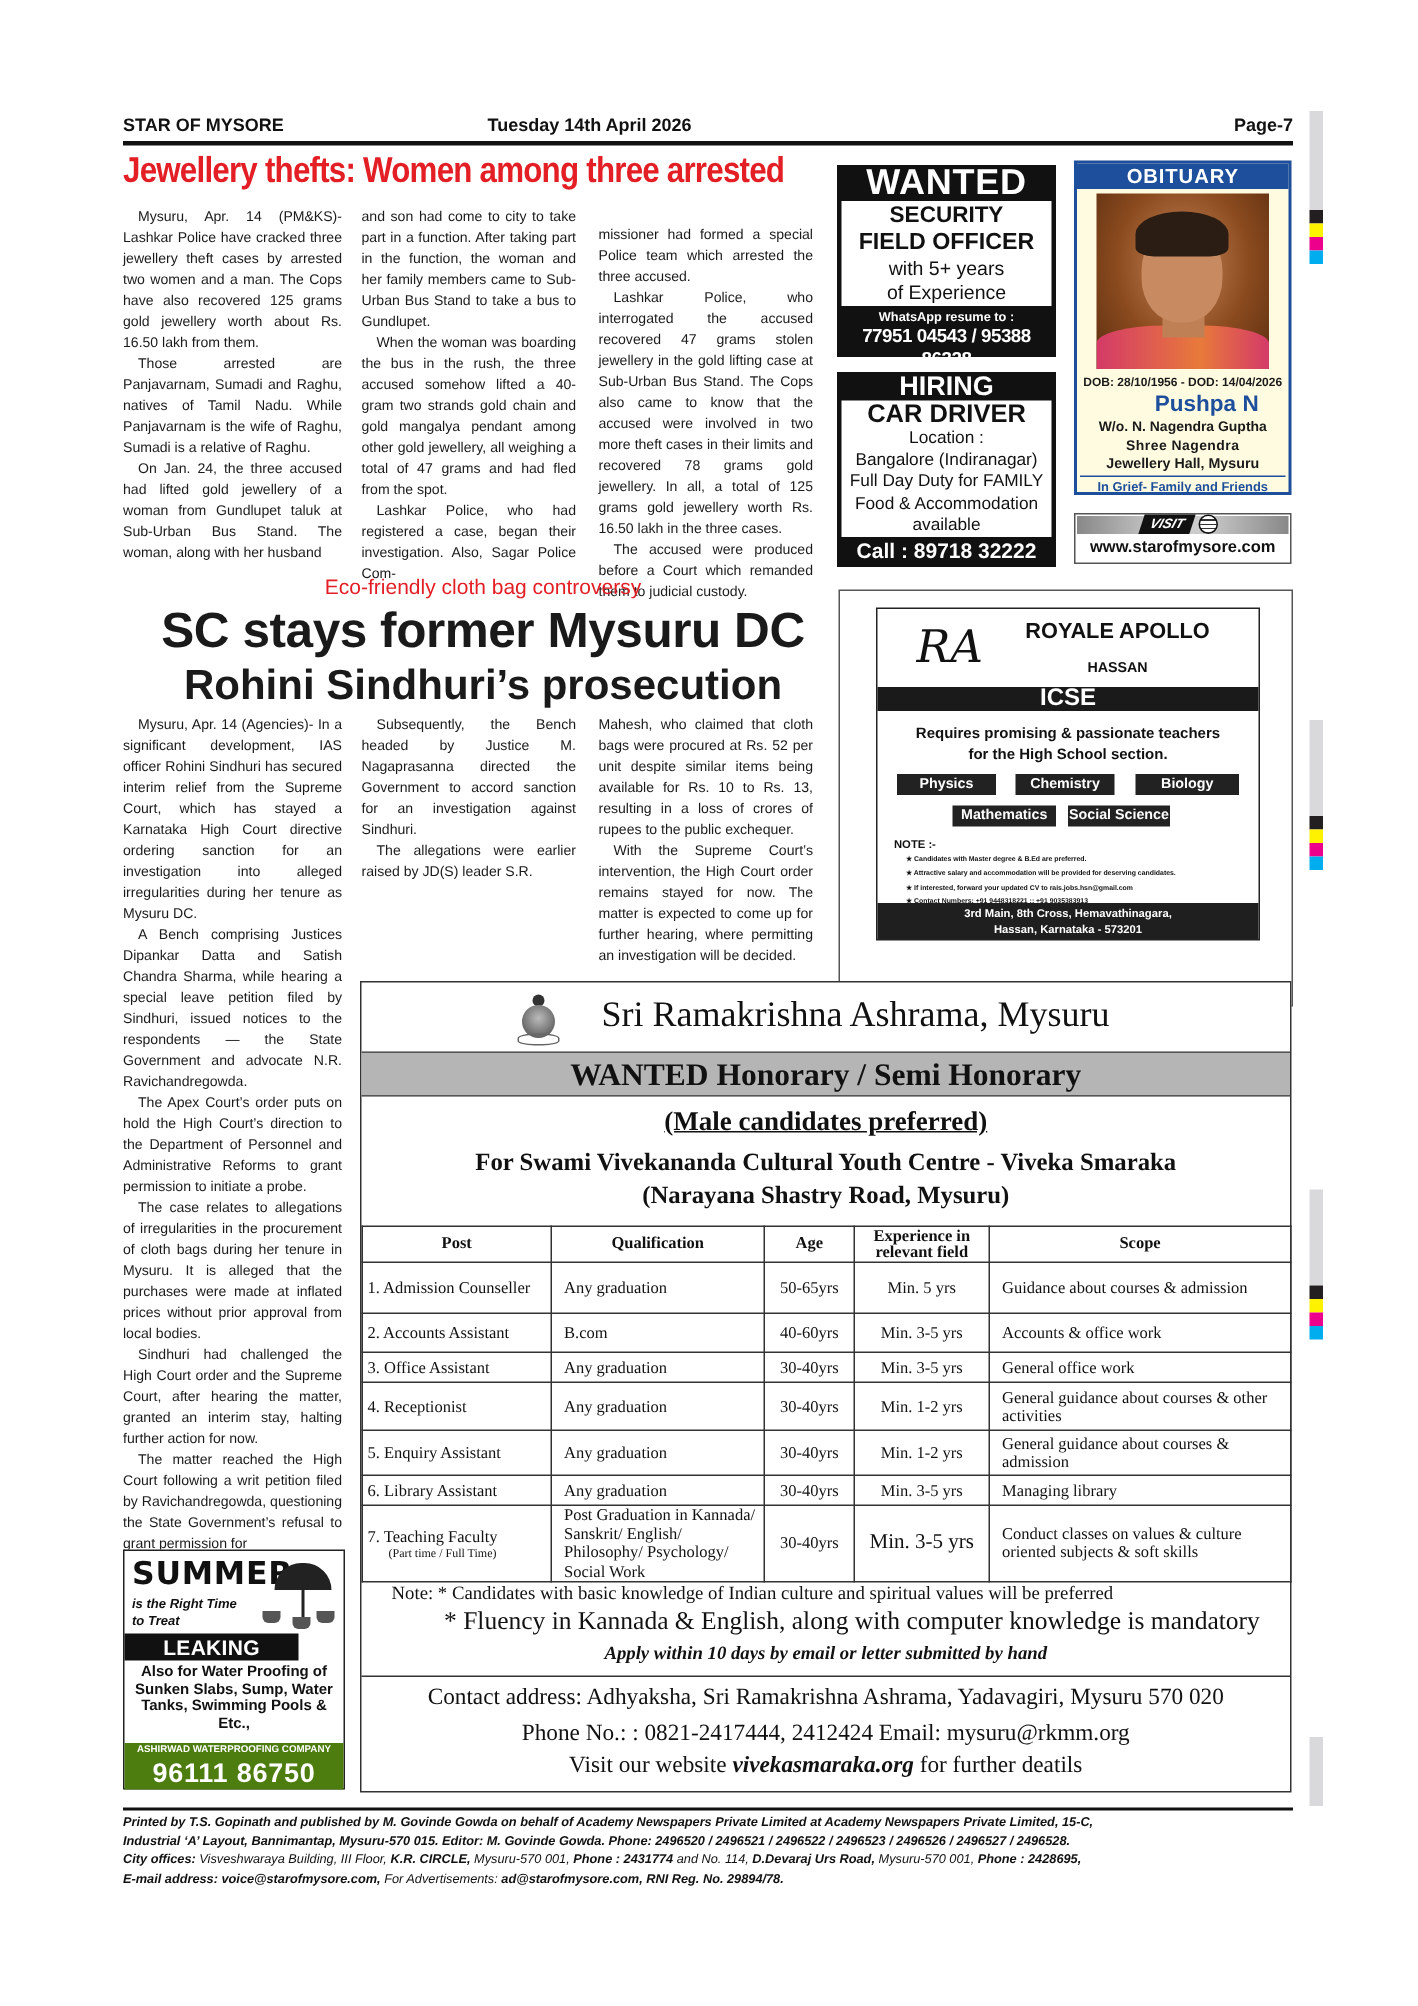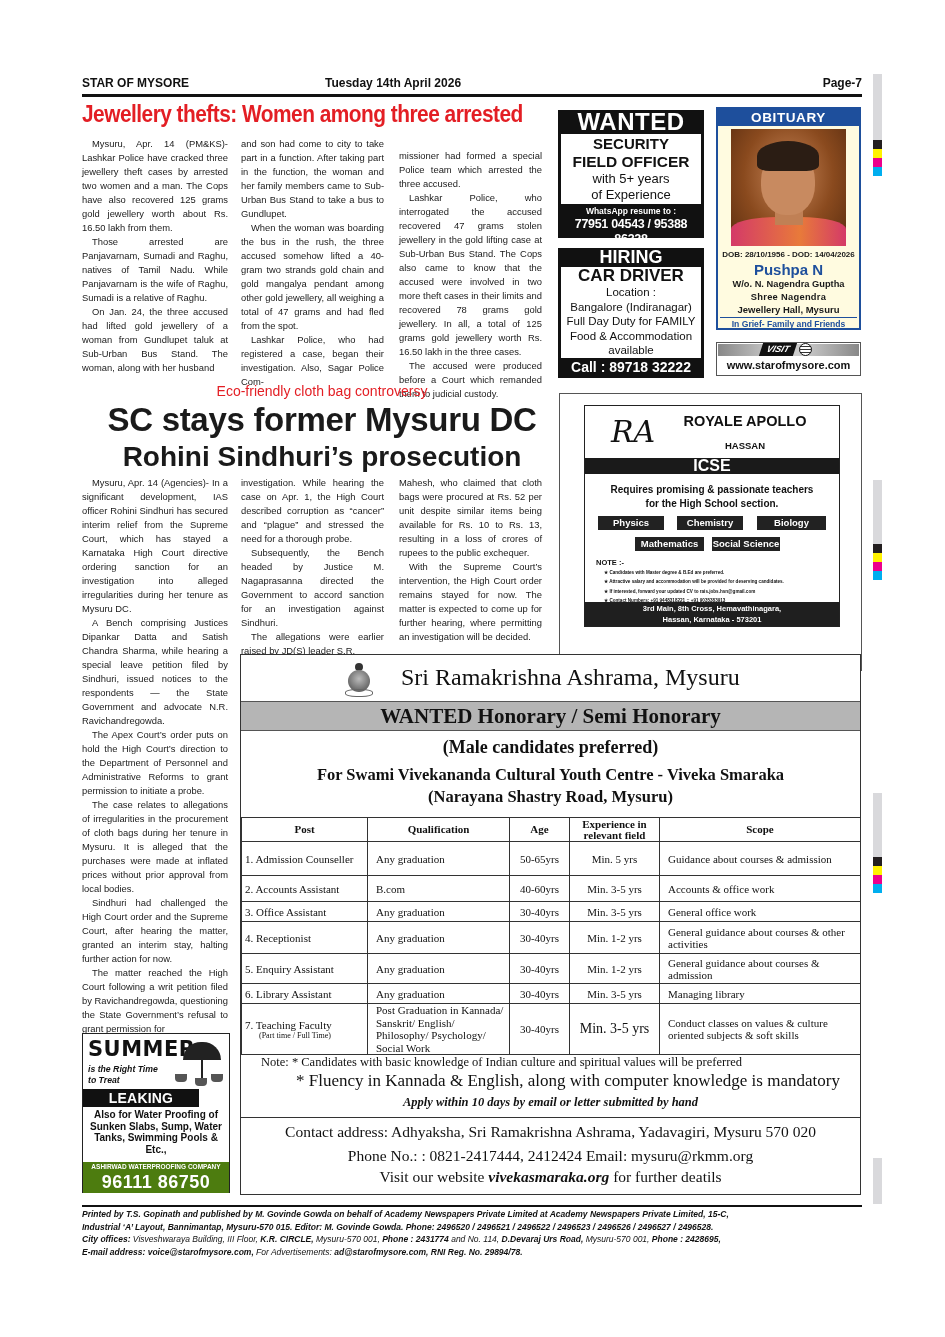--- a/index.html
+++ b/index.html
@@ -48,21 +48,21 @@
 
   
   .obit { left: 716px; top: 107px; width: 145px; height: 223px; background: #fffbe0; border: 2px solid #1e4f9c; }
   .obit .head { background: #1e4f9c; color: #fff; font-weight: bold; font-size: 13.5px; text-align: center; line-height: 17px; letter-spacing: 0.6px; }
   .obit .photo { position: absolute; left: 13px; top: 20px; width: 115px; height: 117px; background: radial-gradient(ellipse at 50% 40%, #c9875a 0%, #8a4a1e 55%, #5a2d10 100%); overflow: hidden; }
   .obit .face { position: absolute; left: 30px; top: 20px; width: 54px; height: 66px; border-radius: 48% 48% 45% 45%; background: #c88a60; }
   .obit .hair { position: absolute; left: 26px; top: 12px; width: 62px; height: 30px; border-radius: 50% 50% 20% 20%; background: #2b1d14; }
   .obit .saree { position: absolute; left: 0; top: 88px; width: 115px; height: 30px; background: linear-gradient(90deg, #d43a68, #e87a3a 60%, #d43a68); border-radius: 40% 40% 0 0; }
   .obit .neck { position: absolute; left: 44px; top: 80px; width: 28px; height: 16px; background: #c08055; }
   .obit .dob { position: absolute; left: 0; top: 141px; width: 100%; text-align: center; font-size: 8px; font-weight: bold; color: #1a1a1a; }
-  .obit .name { position: absolute; left: 0; top: 152px; width: 100%; text-align: center; font-size: 15px; font-weight: bold; color: #1e4f9c; }
+  .obit .name { position: absolute; left: 16px; top: 152px; width: 100%; text-align: center; font-size: 15px; font-weight: bold; color: #1e4f9c; }
   .obit .wo { position: absolute; left: 0; top: 170px; width: 100%; text-align: center; font-size: 9.3px; font-weight: bold; color: #1a1a1a; }
   .obit .shop1 { position: absolute; left: 0; top: 183px; width: 100%; text-align: center; font-size: 9.3px; font-weight: bold; color: #1a1a1a; letter-spacing: 0.3px; }
   .obit .shop2 { position: absolute; left: 0; top: 195px; width: 100%; text-align: center; font-size: 9.5px; font-weight: bold; color: #1a1a1a; }
   .obit .grief-rule { position: absolute; left: 2px; top: 208px; width: 137px; height: 1px; background: #1e4f9c; }
   .obit .grief { position: absolute; left: 0; top: 210px; width: 100%; text-align: center; font-size: 8.6px; font-weight: bold; color: #1e4f9c; }
 
   
   .visit { left: 716px; top: 342px; width: 145px; height: 34px; border: 1px solid #555; background: #fff; }
   .visit .strip { position: absolute; left: 1px; top: 1px; width: 141px; height: 12px; background: linear-gradient(90deg, #888 0%, #ccc 40%, #ccc 60%, #888 100%); }
   .visit .badge { position: absolute; left: 44px; top: 0px; width: 34px; height: 13px; background: #111; color: #fff; font-size: 9px; font-weight: bold; font-style: italic; text-align: center; line-height: 13px; transform: skewX(-18deg); }
@@ -89,21 +89,21 @@
   .ra-addr { position: absolute; left: 0; top: 196px; width: 254px; height: 24px; background: #1f1f1f; color: #fff; text-align: center; font-size: 7.5px; line-height: 11px; font-weight: bold; padding-top: 1px; }
 
   
   .sra { left: 240px; top: 654px; width: 621px; height: 541px; border: 1px solid #333; background: #fff; font-family: "Liberation Serif", serif; color: #111; }
   .sra .logo { position: absolute; left: 104px; top: 8px; width: 28px; height: 34px; }
   .sra .logo .top { position: absolute; left: 10px; top: 0; width: 8px; height: 8px; border-radius: 50%; background: #333; }
   .sra .logo .disc { position: absolute; left: 3px; top: 7px; width: 22px; height: 22px; border-radius: 50%; background: radial-gradient(circle at 50% 40%, #bbb, #444); }
   .sra .logo .base { position: absolute; left: 0; top: 26px; width: 28px; height: 8px; border: 1px solid #666; border-radius: 40%; }
   .sra .title { position: absolute; left: 160px; top: 7px; font-size: 24px; line-height: 30px; }
   .sra .band { position: absolute; left: 0; top: 46px; width: 619px; height: 30px; background: #b5b5b5; border-top: 1px solid #555; border-bottom: 1px solid #555; text-align: center; font-weight: bold; font-size: 21px; line-height: 29px; }
-  .sra .male { position: absolute; left: 0; top: 82px; width: 619px; text-align: center; font-weight: bold; font-size: 18px; }
+  .sra .male { position: absolute; left: 0; top: 82px; width: 619px; text-align: center; font-weight: bold; font-size: 18px; text-decoration: underline; }
   .sra .for { position: absolute; left: 0; top: 110px; width: 619px; text-align: center; font-weight: bold; font-size: 16.5px; }
   .sra .road { position: absolute; left: 0; top: 132px; width: 619px; text-align: center; font-weight: bold; font-size: 16.5px; }
   .sra table { position: absolute; left: 0; top: 162px; width: 620px; border-collapse: collapse; font-size: 11px; }
   .sra td, .sra th { border: 1px solid #333; padding: 0 3px; vertical-align: middle; }
   .sra th { font-weight: bold; font-size: 11px; height: 24px; text-align: center; line-height: 11px; }
   .sra td.c { text-align: center; }
   .sra .note1 { position: absolute; left: 20px; top: 400px; font-size: 12.5px; }
   .sra .note2 { position: absolute; left: 55px; top: 416px; font-size: 17px; text-align: center; }
   .sra .apply { position: absolute; left: 0; top: 440px; width: 619px; text-align: center; font-size: 12.5px; font-weight: bold; font-style: italic; }
   .sra .hr { position: absolute; left: 0; top: 462px; width: 619px; height: 1px; background: #333; }
@@ -238,21 +238,20 @@
 
 <div class="abs col" style="left:82px;top:476px;width:146px;">
   <p>Mysuru, Apr. 14 (Agencies)- In a significant development, IAS officer Rohini Sindhuri has secured interim relief from the Supreme Court, which has stayed a Karnataka High Court directive ordering sanction for an investigation into alleged irregularities during her tenure as Mysuru DC.</p>
   <p>A Bench comprising Justices Dipankar Datta and Satish Chandra Sharma, while hearing a special leave petition filed by Sindhuri, issued notices to the respondents — the State Government and advocate N.R. Ravichandregowda.</p>
   <p>The Apex Court’s order puts on hold the High Court’s direction to the Department of Personnel and Administrative Reforms to grant permission to initiate a probe.</p>
   <p>The case relates to allegations of irregularities in the procurement of cloth bags during her tenure in Mysuru. It is alleged that the purchases were made at inflated prices without prior approval from local bodies.</p>
   <p>Sindhuri had challenged the High Court order and the Supreme Court, after hearing the matter, granted an interim stay, halting further action for now.</p>
   <p>The matter reached the High Court following a writ petition filed by Ravichandregowda, questioning the State Government’s refusal to grant permission for</p>
 </div>
 <div class="abs col" style="left:241px;top:476px;width:143px;">
-  <p style="text-indent:0">investigation. While hearing the case on Apr. 1, the High Court described corruption as “cancer” and “plague” and stressed the need for a thorough probe.</p>
   <p>Subsequently, the Bench headed by Justice M. Nagaprasanna directed the Government to accord sanction for an investigation against Sindhuri.</p>
   <p>The allegations were earlier raised by JD(S) leader S.R.</p>
 </div>
 <div class="abs col" style="left:399px;top:476px;width:143px;">
   <p style="text-indent:0">Mahesh, who claimed that cloth bags were procured at Rs. 52 per unit despite similar items being available for Rs. 10 to Rs. 13, resulting in a loss of crores of rupees to the public exchequer.</p>
   <p>With the Supreme Court’s intervention, the High Court order remains stayed for now. The matter is expected to come up for further hearing, where permitting an investigation will be decided.</p>
 </div>
 
 <div class="abs ra-outer">
   <div class="ra-inner">

